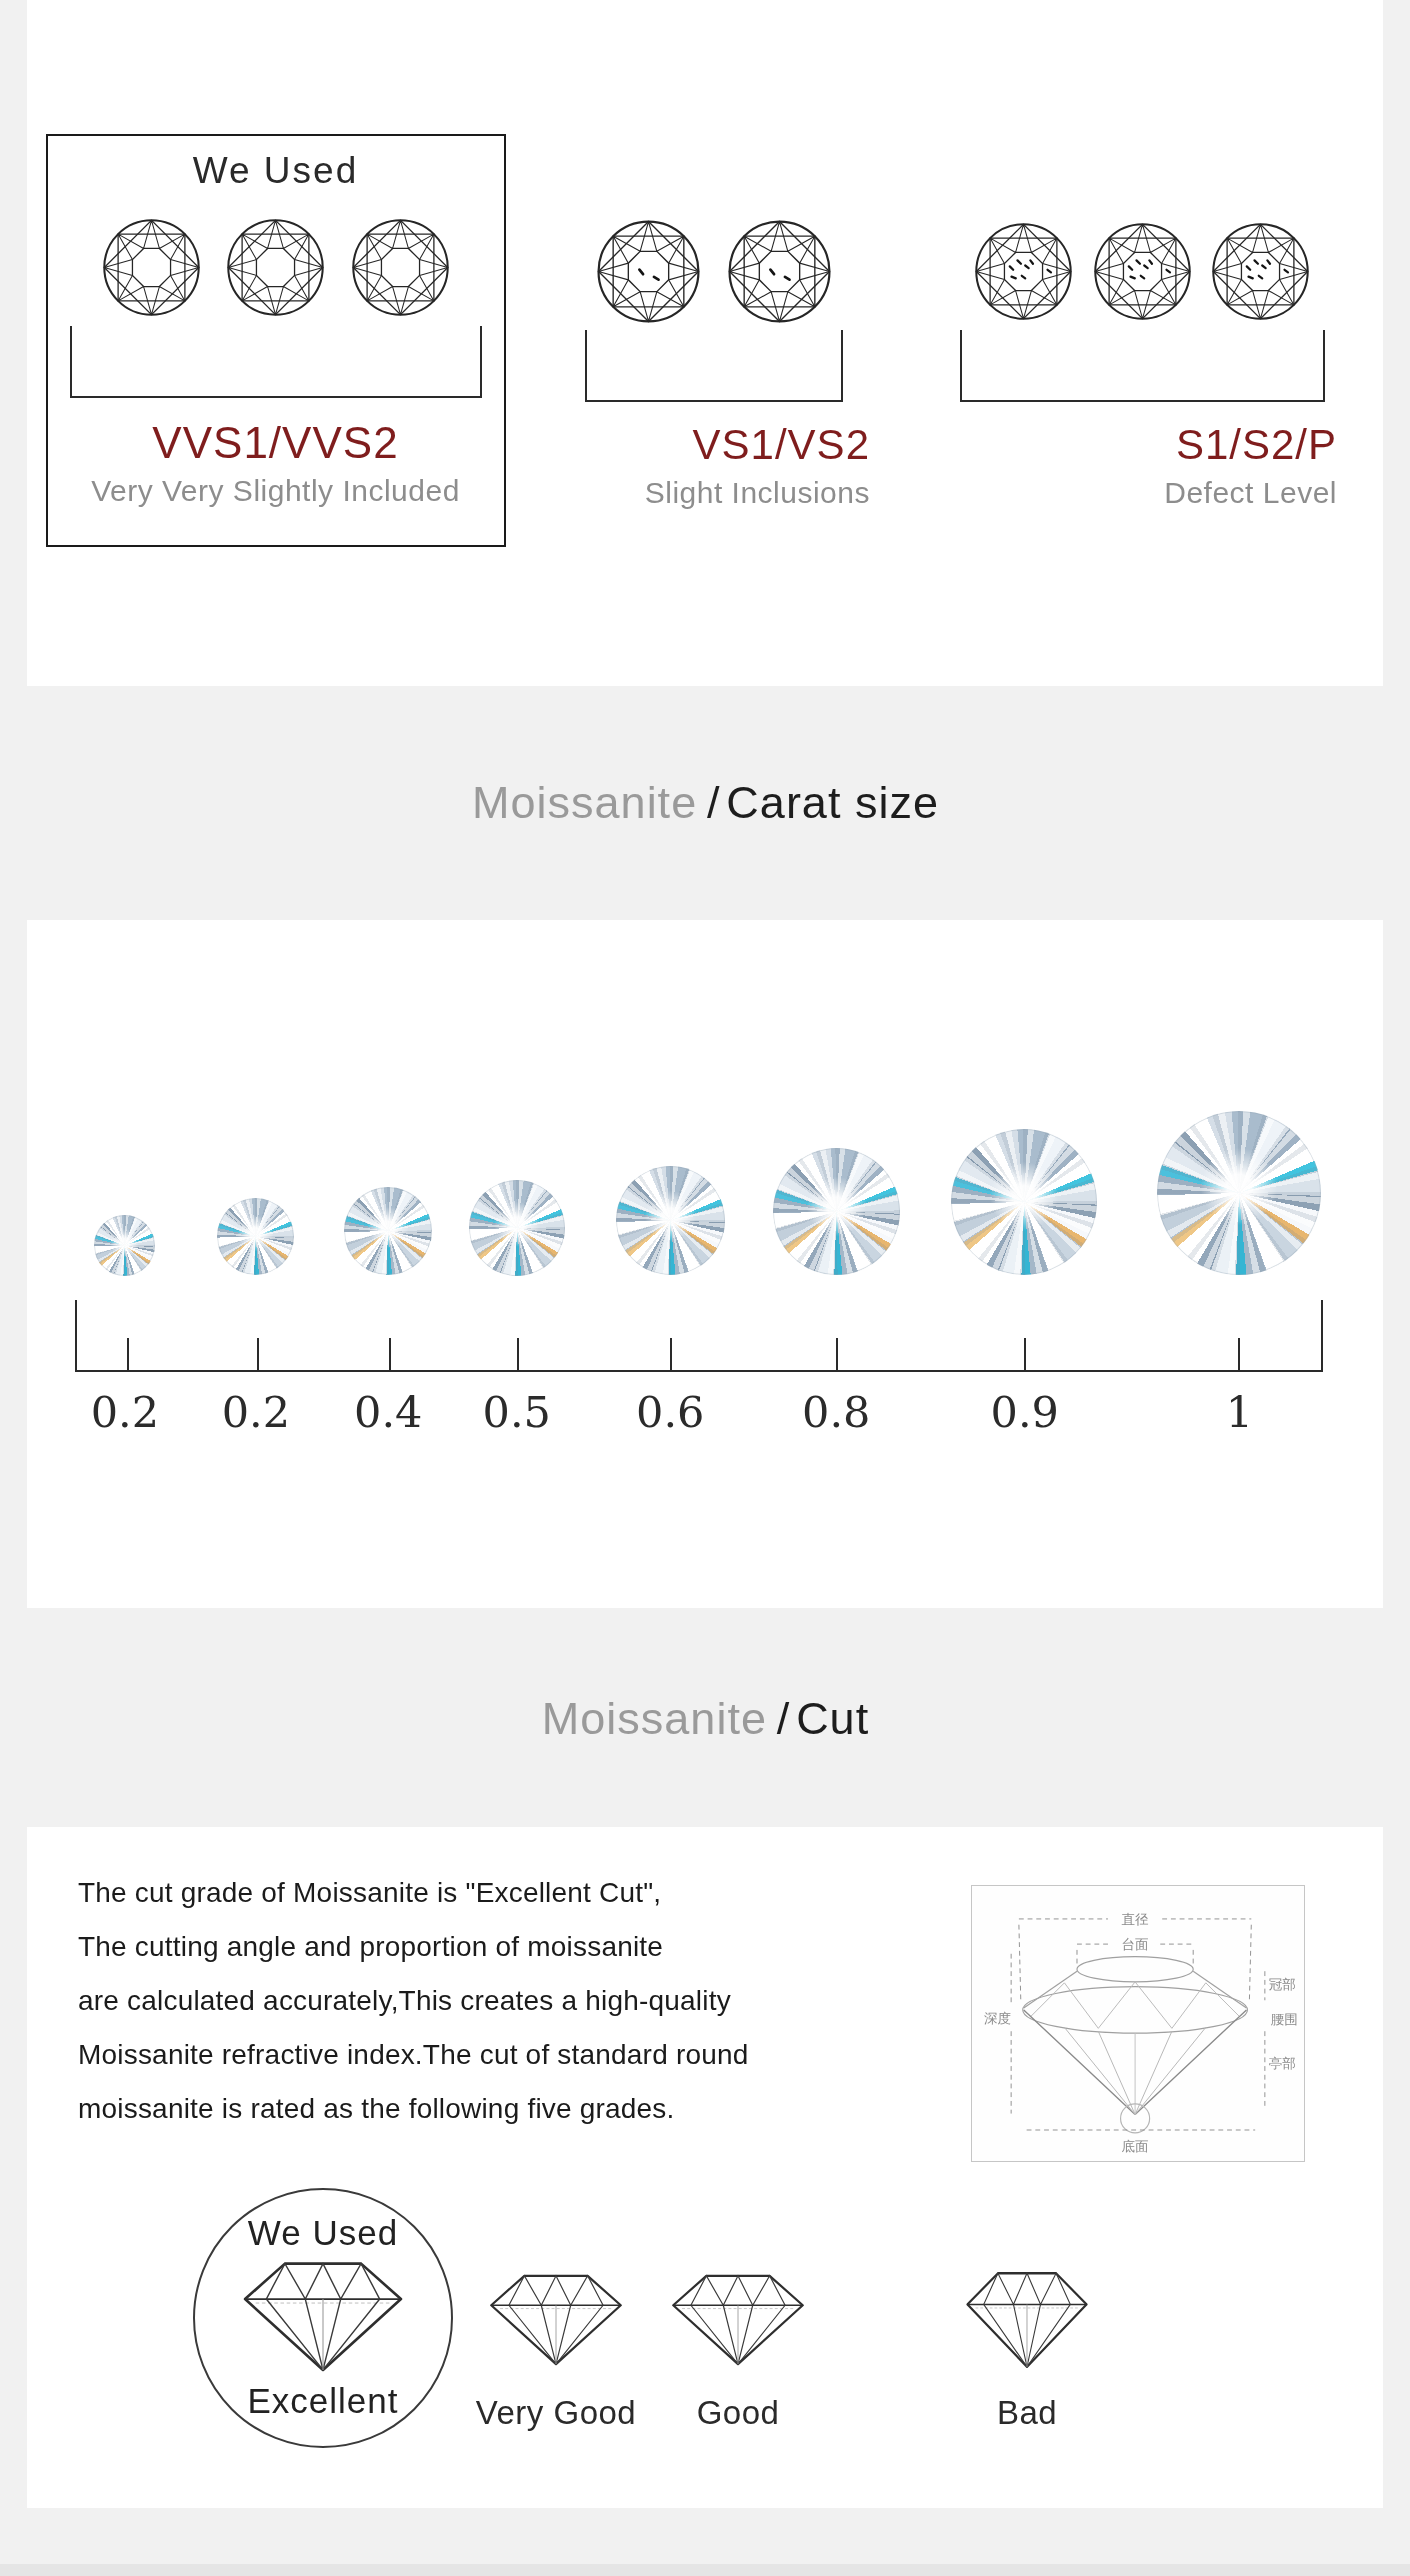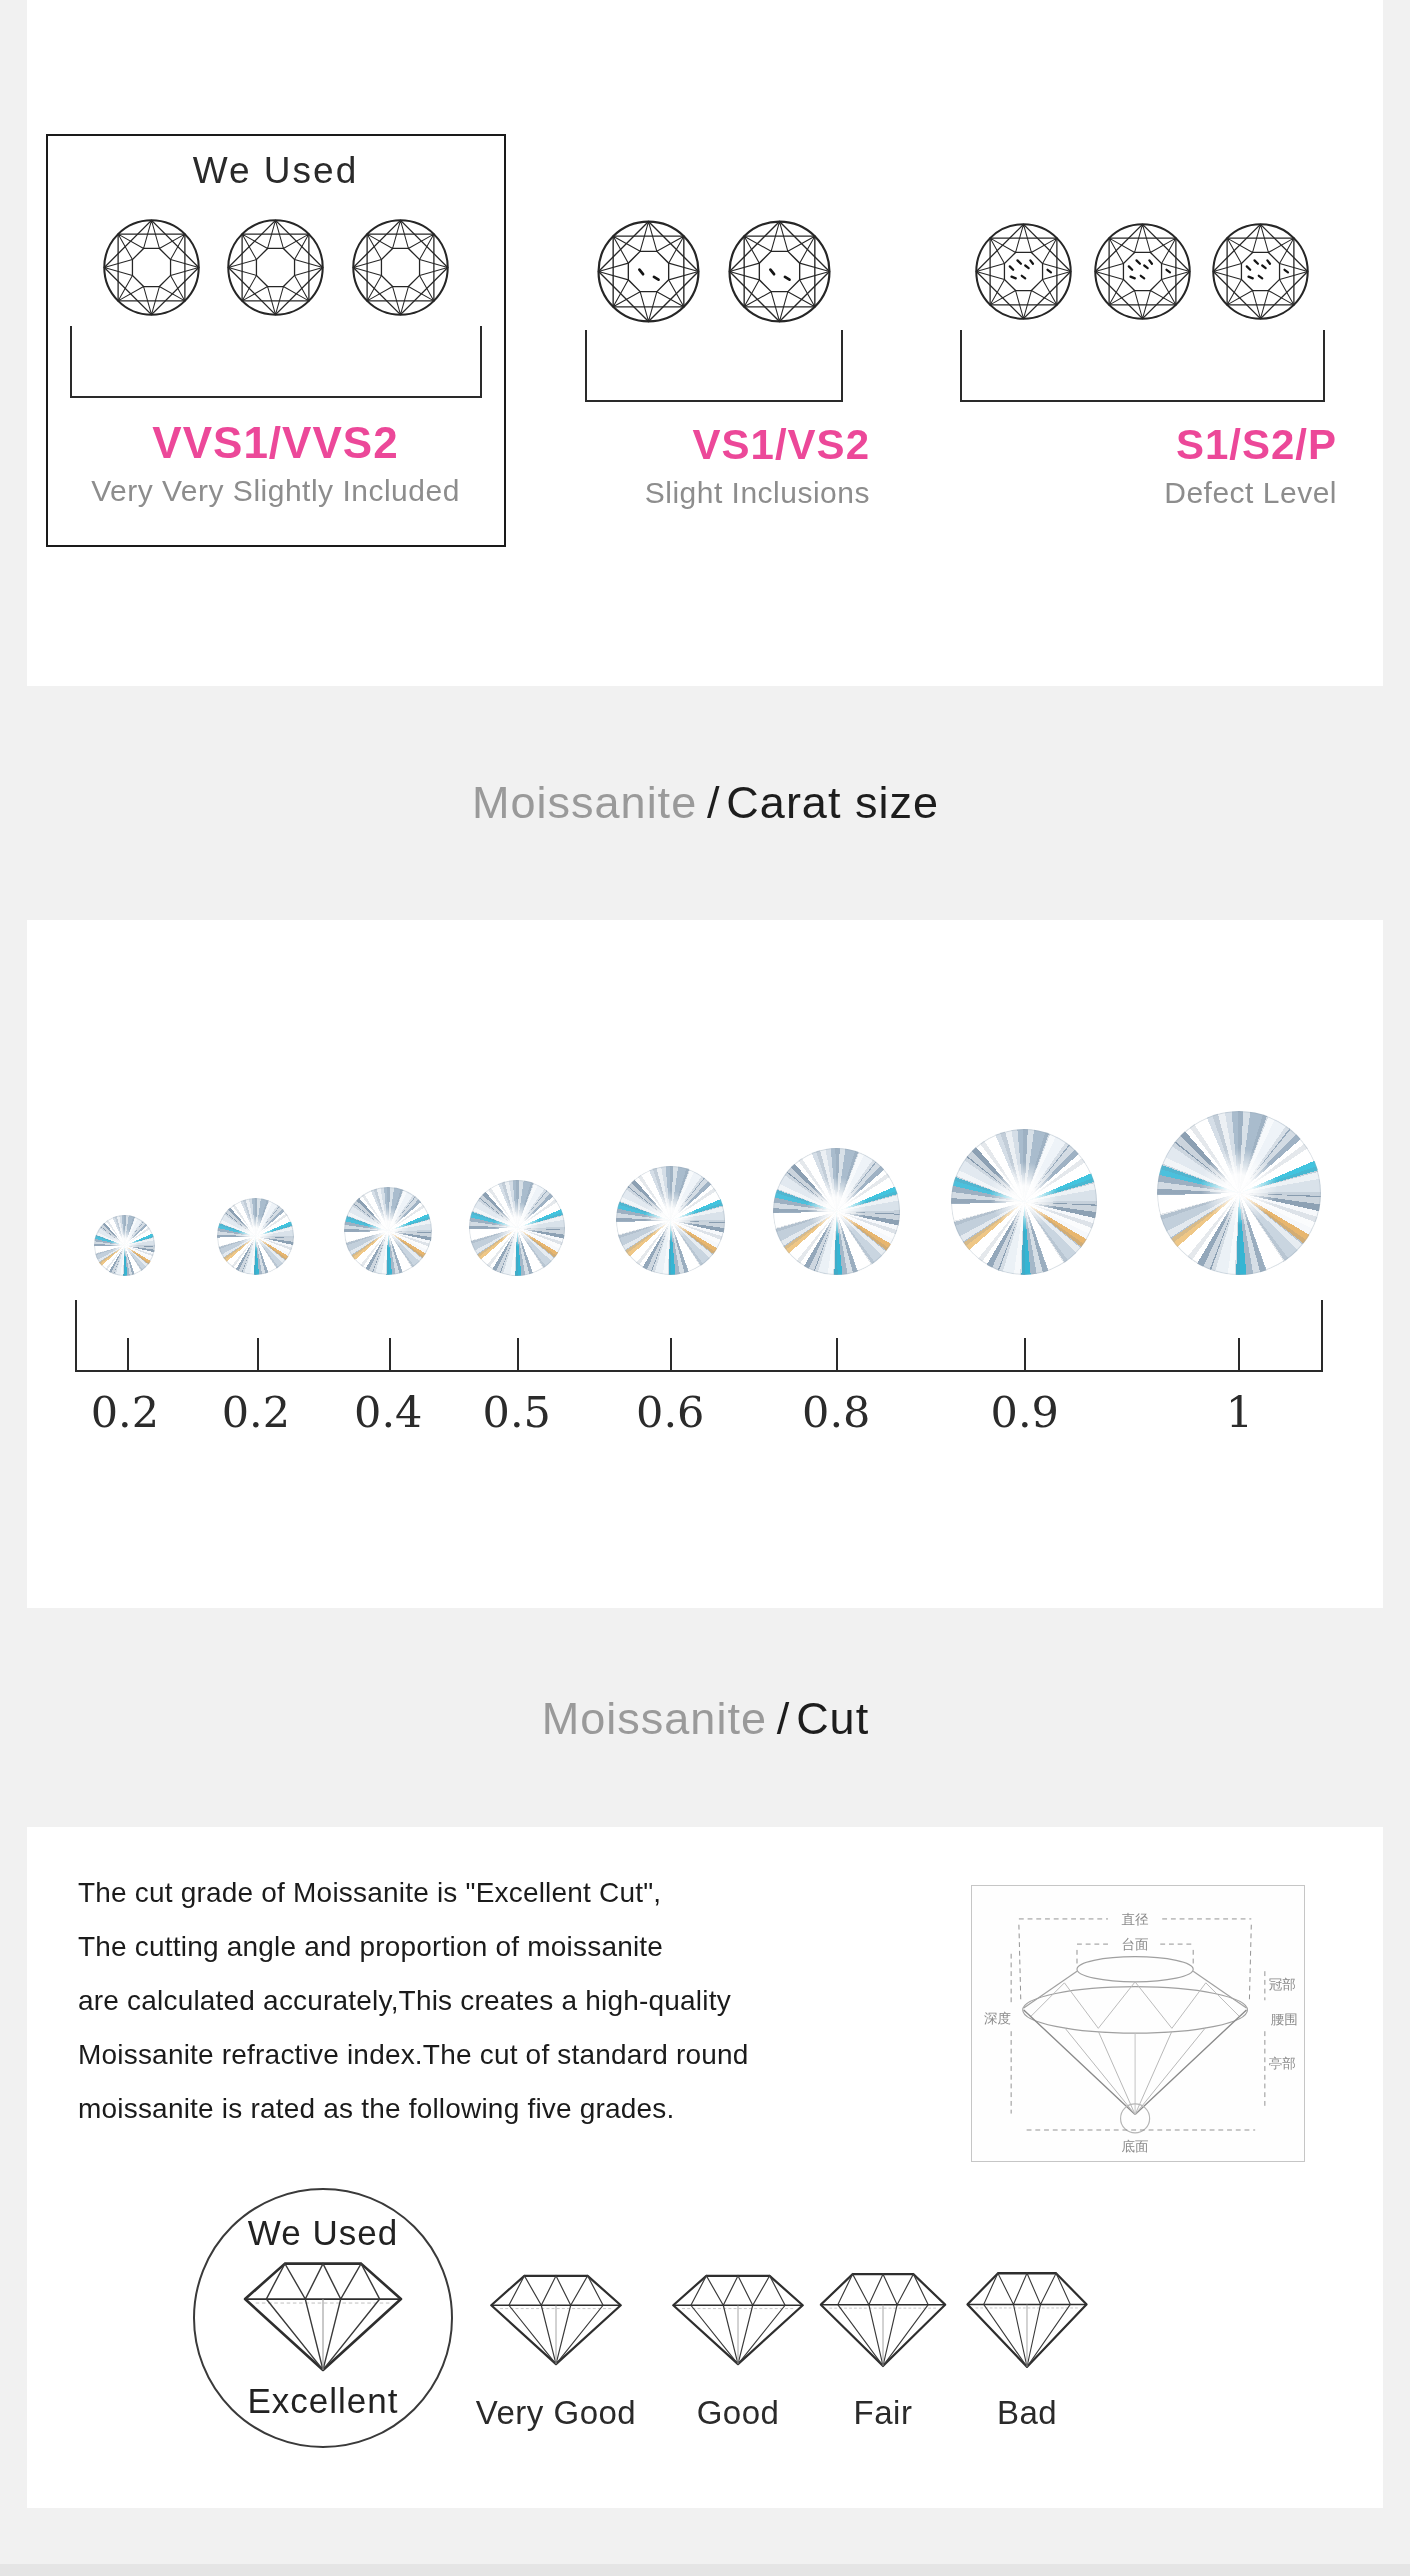--- a/index.html
+++ b/index.html
@@ -19,21 +19,21 @@
 
   
   .we-used-box{position:absolute;left:18.5px;top:134px;width:460px;height:413px;
                border:2px solid #1a1a1a;text-align:center;box-sizing:border-box;}
   .box-title{margin-top:13.7px;font-size:37px;font-weight:300;color:#2a2a2a;letter-spacing:2px;}
   .stones{display:flex;justify-content:center;align-items:center;gap:21.5px;margin-top:21.5px;height:109px;}
   .stones svg{width:103px;height:103px;}
   .group.vs .stones svg{width:109px;height:109px;}
   .bracket{height:70px;border-left:2px solid #2a2a2a;border-right:2px solid #2a2a2a;
            border-bottom:2px solid #2a2a2a;margin:3.9px auto 0;}
-  .grade{font-size:44px;color:#ec4899;margin-top:19.5px;letter-spacing:1px;font-weight:700;}
+  .grade{font-size:44px;color:#7f1d1d;margin-top:19.5px;letter-spacing:1px;font-weight:400;}
   .desc{font-size:30px;color:#8d8d8d;margin-top:6.8px;letter-spacing:0.5px;font-weight:300;}
   .group{position:absolute;top:217px;text-align:right;}
   .group.vs{left:531px;width:312px;}
   .group.s{left:920px;width:390px;}
   .group .stones{margin-top:0;}
   .group .grade{font-size:42px;}
 
   
   .gem{position:absolute;border-radius:50%;
     background:
@@ -269,26 +269,20 @@
           <use href="#sv"></use>
         </svg>
       <div class="g-label">Very Good</div>
     </div>
     <div class="grade-item" style="left:628px">
       <svg viewBox="0 0 200 140">
           <use href="#sv"></use>
         </svg>
       <div class="g-label">Good</div>
     </div>
-    <div class="grade-item g-fair" style="left:773px">
-      <svg viewBox="0 0 200 140">
-          <use href="#sv"></use>
-        </svg>
-      <div class="g-label">Fair</div>
-    </div>
     <div class="grade-item g-bad" style="left:917px">
       <svg viewBox="0 0 200 140">
           <use href="#sv"></use>
         </svg>
       <div class="g-label">Bad</div>
     </div>
   </section>
 
   <div class="bottom-strip"></div>
 </div>

